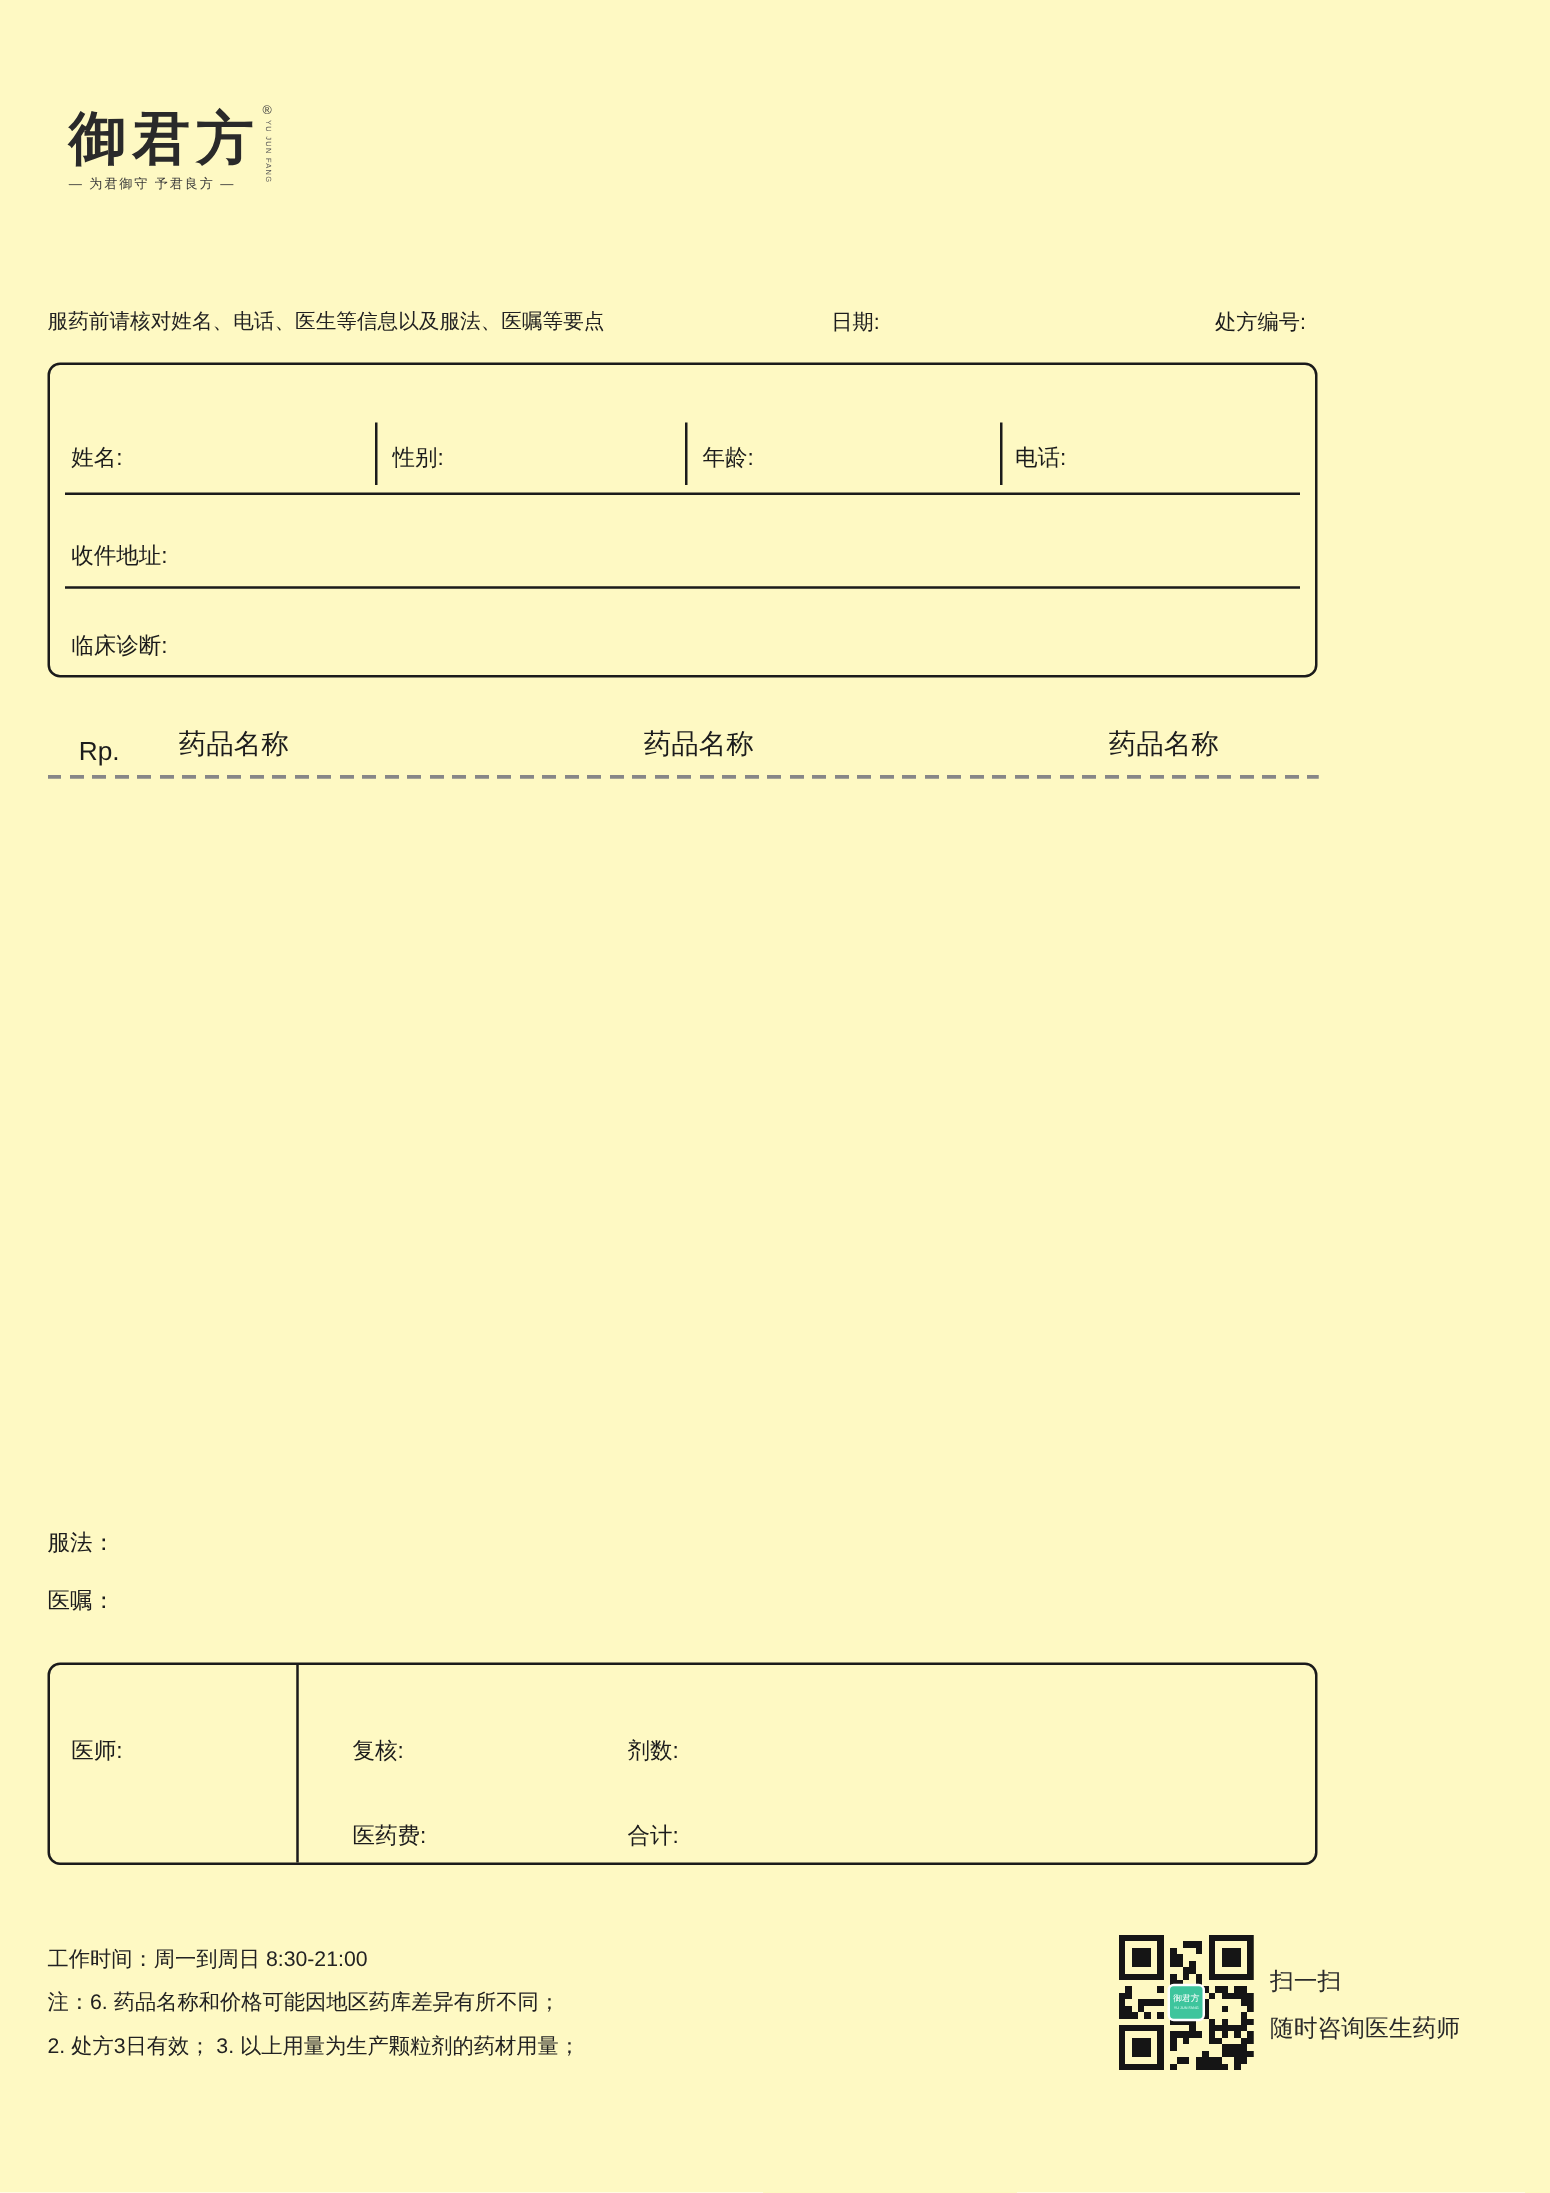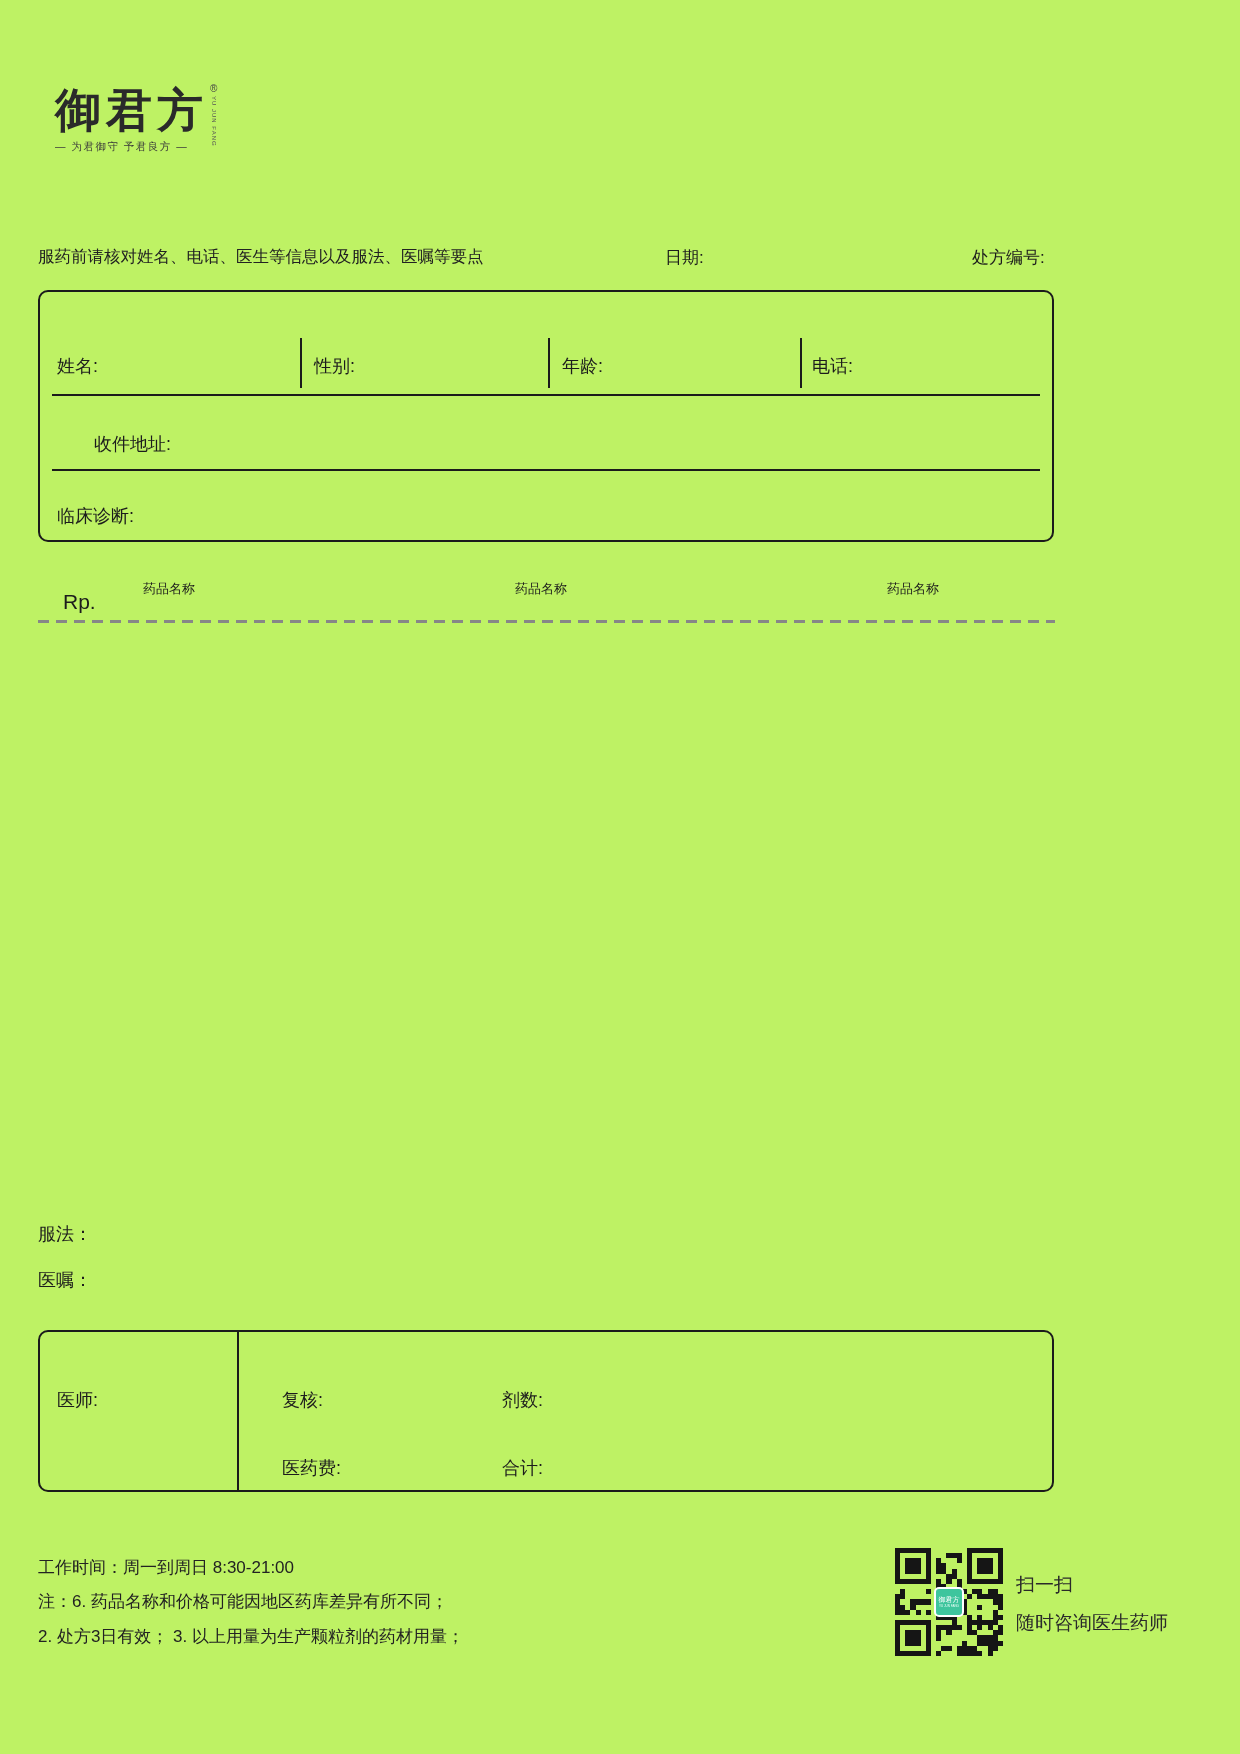--- a/index.html
+++ b/index.html
@@ -1,16 +1,16 @@
 <!DOCTYPE html>
 <html><head>
 <meta charset="utf-8">
 <style>
   html,body{margin:0;padding:0;background:#ffffff;}
-  .page{position:relative;width:1240px;height:1754px;background:#bef264;overflow:hidden;
+  .page{position:relative;width:1240px;height:1754px;background:#fef9c3;overflow:hidden;
         font-family:"Liberation Sans",sans-serif;color:#1c1c1c;}
 
   
   .logo-row{position:absolute;left:55px;top:86px;display:flex;align-items:flex-start;}
   .logo-text{font-family:"DejaVu Serif",serif;font-weight:bold;font-size:46px;line-height:48px;
              letter-spacing:5px;color:#2a2a2a;}
   .logo-side{display:flex;flex-direction:column;align-items:center;margin-left:2px;margin-top:-2px;}
   .logo-reg{font-size:10px;color:#444;line-height:10px;}
   .logo-vert{writing-mode:vertical-rl;font-size:6px;letter-spacing:1px;color:#555;margin-top:2px;}
   .logo-tagline{position:absolute;left:55px;top:140px;width:135px;font-size:10.5px;letter-spacing:1.5px;
@@ -25,21 +25,21 @@
 
   
   .patient-box{position:absolute;left:38px;top:290px;width:1016px;height:252px;
                border:2.5px solid #1b1b1b;border-radius:10px;box-sizing:border-box;}
   .pt-label{position:absolute;font-size:18px;color:#1c1c1c;}
   .vdiv{position:absolute;width:2px;background:#1b1b1b;top:46px;height:50px;}
   .hline{position:absolute;left:12px;right:12px;height:2px;background:#1b1b1b;}
 
   
   .rp-label{position:absolute;left:63px;top:580px;font-size:21px;margin-top:10px;}
-  .drug-col{position:absolute;top:580px;font-size:13px;}
+  .drug-col{position:absolute;top:580px;font-size:22px;}
   .dashed-line{position:absolute;left:38px;top:620px;width:1017px;height:2.5px;
     background:repeating-linear-gradient(90deg,#878787 0 11px,transparent 11px 18px);}
 
   
   .usage-label{position:absolute;left:38px;top:1222px;font-size:18px;}
   .advice-label{position:absolute;left:38px;top:1268px;font-size:18px;}
 
   
   .sign-box{position:absolute;left:38px;top:1330px;width:1016px;height:162px;
             border:2.5px solid #1b1b1b;border-radius:10px;box-sizing:border-box;}
@@ -78,21 +78,21 @@
 
   <div class="patient-box">
     <span class="pt-label" style="left:17px;top:62px;">姓名:</span>
     <span class="pt-label" style="left:274px;top:62px;">性别:</span>
     <span class="pt-label" style="left:522px;top:62px;">年龄:</span>
     <span class="pt-label" style="left:772px;top:62px;">电话:</span>
     <span class="vdiv" style="left:260px;"></span>
     <span class="vdiv" style="left:508px;"></span>
     <span class="vdiv" style="left:760px;"></span>
     <span class="hline" style="top:102px;"></span>
-    <span class="pt-label" style="left:17px;top:140px;margin-left:37px;">收件地址:</span>
+    <span class="pt-label" style="left:17px;top:140px;">收件地址:</span>
     <span class="hline" style="top:177px;"></span>
     <span class="pt-label" style="left:17px;top:212px;">临床诊断:</span>
   </div>
 
   <div class="rp-label">Rp.</div>
   <div class="drug-col" style="left:143px;">药品名称</div>
   <div class="drug-col" style="left:515px;">药品名称</div>
   <div class="drug-col" style="left:887px;">药品名称</div>
   <div class="dashed-line"></div>
 

